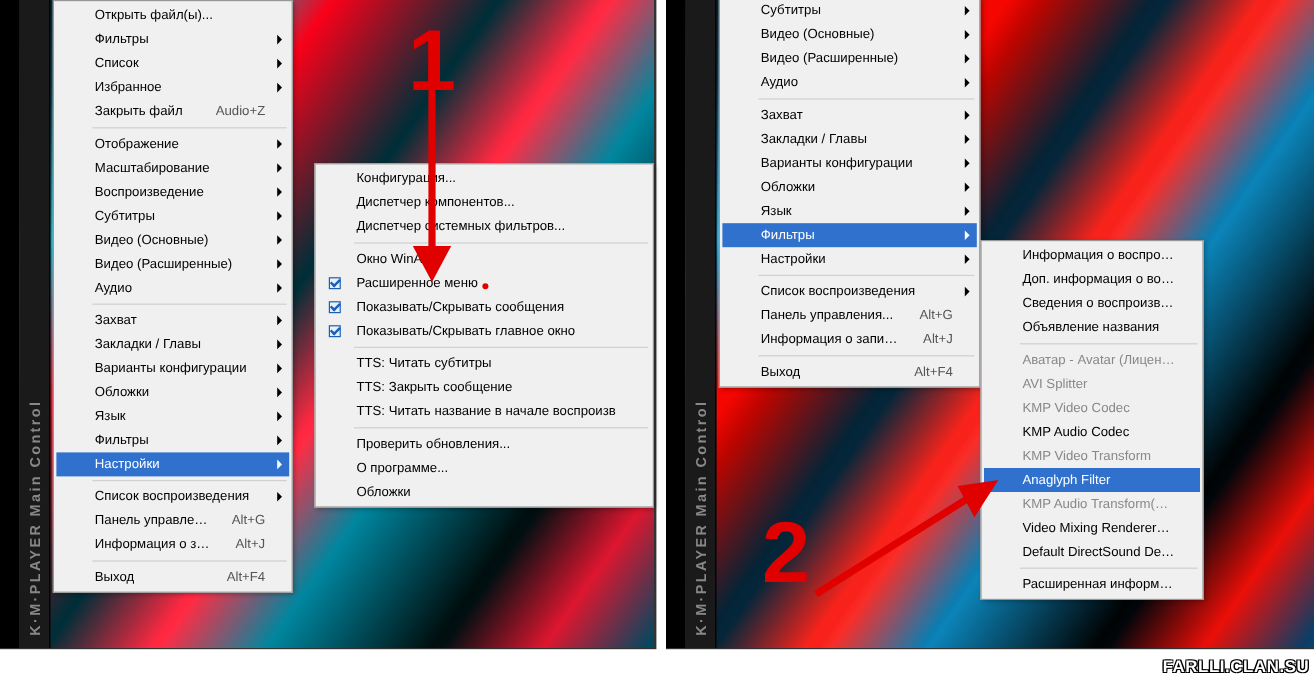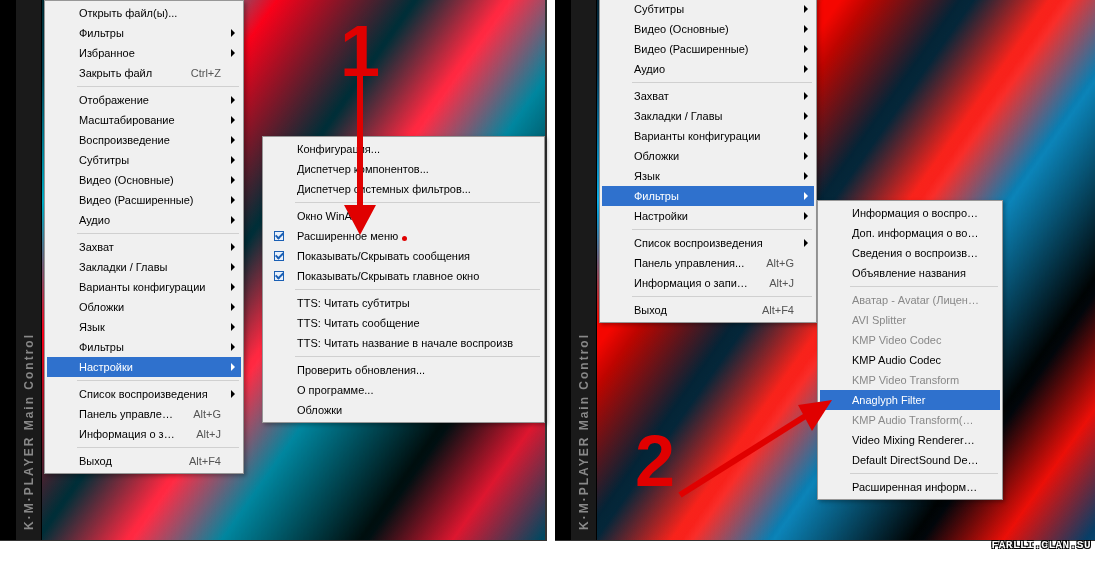--- a/index.html
+++ b/index.html
@@ -140,24 +140,24 @@
   .big-num {
     color: #e00000;
     font-size: 72px;
     font-weight: bold;
     font-family: Arial, sans-serif;
   }
   .arrow-svg { position: absolute; }
   .watermark {
     position: absolute;
     right: 4px;
-    bottom: 14px;
+    bottom: 2px;
     color: #fff;
-    font-family: Liberation Mono, monospace;
-    font-size: 11px;
+    font-family: Liberation Sans, sans-serif;
+    font-size: 14px;
     font-weight: bold;
     text-shadow: 1px 1px 0 #000, -1px -1px 0 #000, 1px -1px 0 #000, -1px 1px 0 #000;
     letter-spacing: 0.5px;
   }
   .divider {
     position: absolute;
     top: 0; bottom: 0;
     left: 547px;
     width: 8px;
     background: #fff;
@@ -187,27 +187,32 @@
         <span class="gutter"></span>
         <span class="lbl">Открыть файл(ы)...</span>
       </div>
       <div class="menu-item">
         <span class="gutter"></span>
         <span class="lbl">Фильтры</span>
         <span class="submenu-arrow"></span>
       </div>
       <div class="menu-item">
         <span class="gutter"></span>
+        <span class="lbl">Список</span>
+        <span class="submenu-arrow"></span>
+      </div>
+      <div class="menu-item">
+        <span class="gutter"></span>
         <span class="lbl">Избранное</span>
         <span class="submenu-arrow"></span>
       </div>
       <div class="menu-item">
         <span class="gutter"></span>
         <span class="lbl">Закрыть файл</span>
-        <span class="shortcut">Ctrl+Z</span>
+        <span class="shortcut">Audio+Z</span>
       </div>
       <div class="menu-sep"></div>
       <div class="menu-item">
         <span class="gutter"></span>
         <span class="lbl">Отображение</span>
         <span class="submenu-arrow"></span>
       </div>
       <div class="menu-item">
         <span class="gutter"></span>
         <span class="lbl">Масштабирование</span>
@@ -334,21 +339,21 @@
         </span>
         <span class="lbl">Показывать/Скрывать главное окно</span>
       </div>
       <div class="menu-sep"></div>
       <div class="menu-item">
         <span class="gutter"></span>
         <span class="lbl">TTS: Читать субтитры</span>
       </div>
       <div class="menu-item">
         <span class="gutter"></span>
-        <span class="lbl">TTS: Читать сообщение</span>
+        <span class="lbl">TTS: Закрыть сообщение</span>
       </div>
       <div class="menu-item">
         <span class="gutter"></span>
         <span class="lbl">TTS: Читать название в начале воспроизв</span>
       </div>
       <div class="menu-sep"></div>
       <div class="menu-item">
         <span class="gutter"></span>
         <span class="lbl">Проверить обновления...</span>
       </div>

